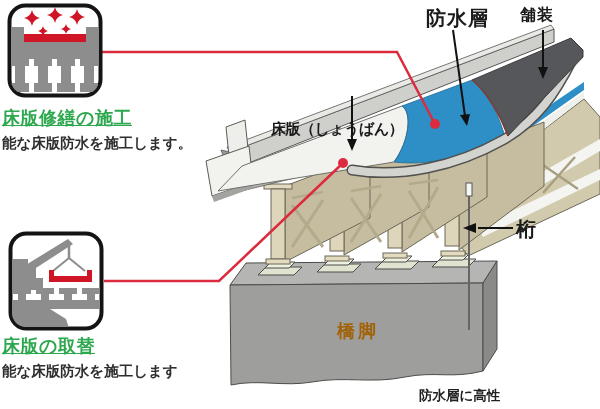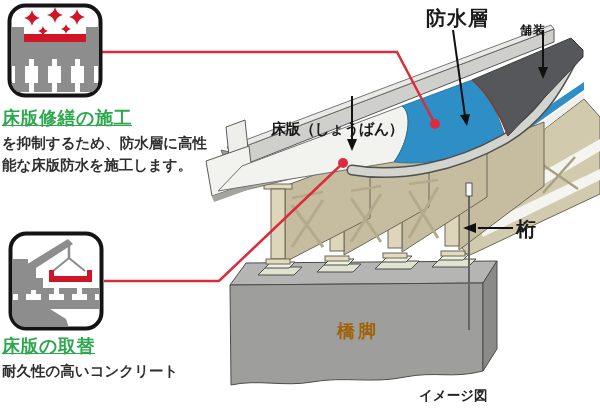--- a/index.html
+++ b/index.html
@@ -7,21 +7,21 @@
     position:relative;width:600px;height:409px;background:#ffffff;overflow:hidden;
     font-family:"Liberation Sans","DejaVu Sans",sans-serif;
   }
   .art{position:absolute;left:0;top:0;z-index:1;}
   .icon-box{position:absolute;z-index:3;}
   .txt{position:absolute;z-index:4;white-space:nowrap;}
   .green-head{color:#2ea84f;font-weight:bold;font-size:18px;letter-spacing:.5px;text-decoration:underline;}
   .body-line{color:#2f2f2f;font-weight:600;font-size:14.5px;line-height:22px;height:22px;}
   .dlabel{color:#1a1a1a;font-weight:bold;font-family:Liberation Serif, serif;}
   .lbl-bousui{left:426px;top:5px;font-size:20px;letter-spacing:1px;}
-  .lbl-hosou{left:520px;top:22px;font-size:12px;letter-spacing:1px;}
+  .lbl-hosou{left:520px;top:5px;font-size:16px;letter-spacing:1px;}
   .lbl-shouban{left:271px;top:73px;font-size:15px;letter-spacing:-.5px;margin-top:47px;}
   .lbl-keta{left:516px;top:216px;font-size:20px;}
   .lbl-kyoukyaku{left:337px;top:319px;font-size:18px;letter-spacing:3px;color:#a16207;}
   .lbl-caption{left:419px;top:387px;font-size:13.5px;color:#222;font-weight:bold;}
   .sec1-head{left:2px;top:106px;}
   .sec1-body{left:2px;top:132px;}
   .sec2-head{left:2px;top:334px;}
   .sec2-body{left:2px;top:360px;}
 </style>
 </head>
@@ -211,29 +211,28 @@
           <rect x="74" y="57" width="18" height="6"></rect>
             <rect x="79" y="63" width="8" height="6"></rect>
           <path d="M2,78 L42,78 L58,88 L62,100 L2,100 Z"></path>
         </g>
       </g>
     </svg>
   </div>
 
   <div class="txt green-head sec1-head">床版修繕の施工</div>
   <div class="txt sec1-body">
-    <div class="body-line">を抑制するため、防水層に高性</div>
     <div class="body-line">能な床版防水を施工します。</div>
   </div>
 
   <div class="txt green-head sec2-head">床版の取替</div>
   <div class="txt sec2-body">
-    <div class="body-line">耐久性の高いコンクリート</div>
+    <div class="body-line">能な床版防水を施工します</div>
   </div>
 
   <div class="txt dlabel lbl-bousui">防水層</div>
   <div class="txt dlabel lbl-hosou">舗装</div>
   <div class="txt dlabel lbl-shouban">床版（しょうばん）</div>
   <div class="txt dlabel lbl-keta">桁</div>
   <div class="txt dlabel lbl-kyoukyaku">橋脚</div>
-  <div class="txt lbl-caption">イメージ図</div>
+  <div class="txt lbl-caption">防水層に高性</div>
 
 </div>
 
 </body></html>

